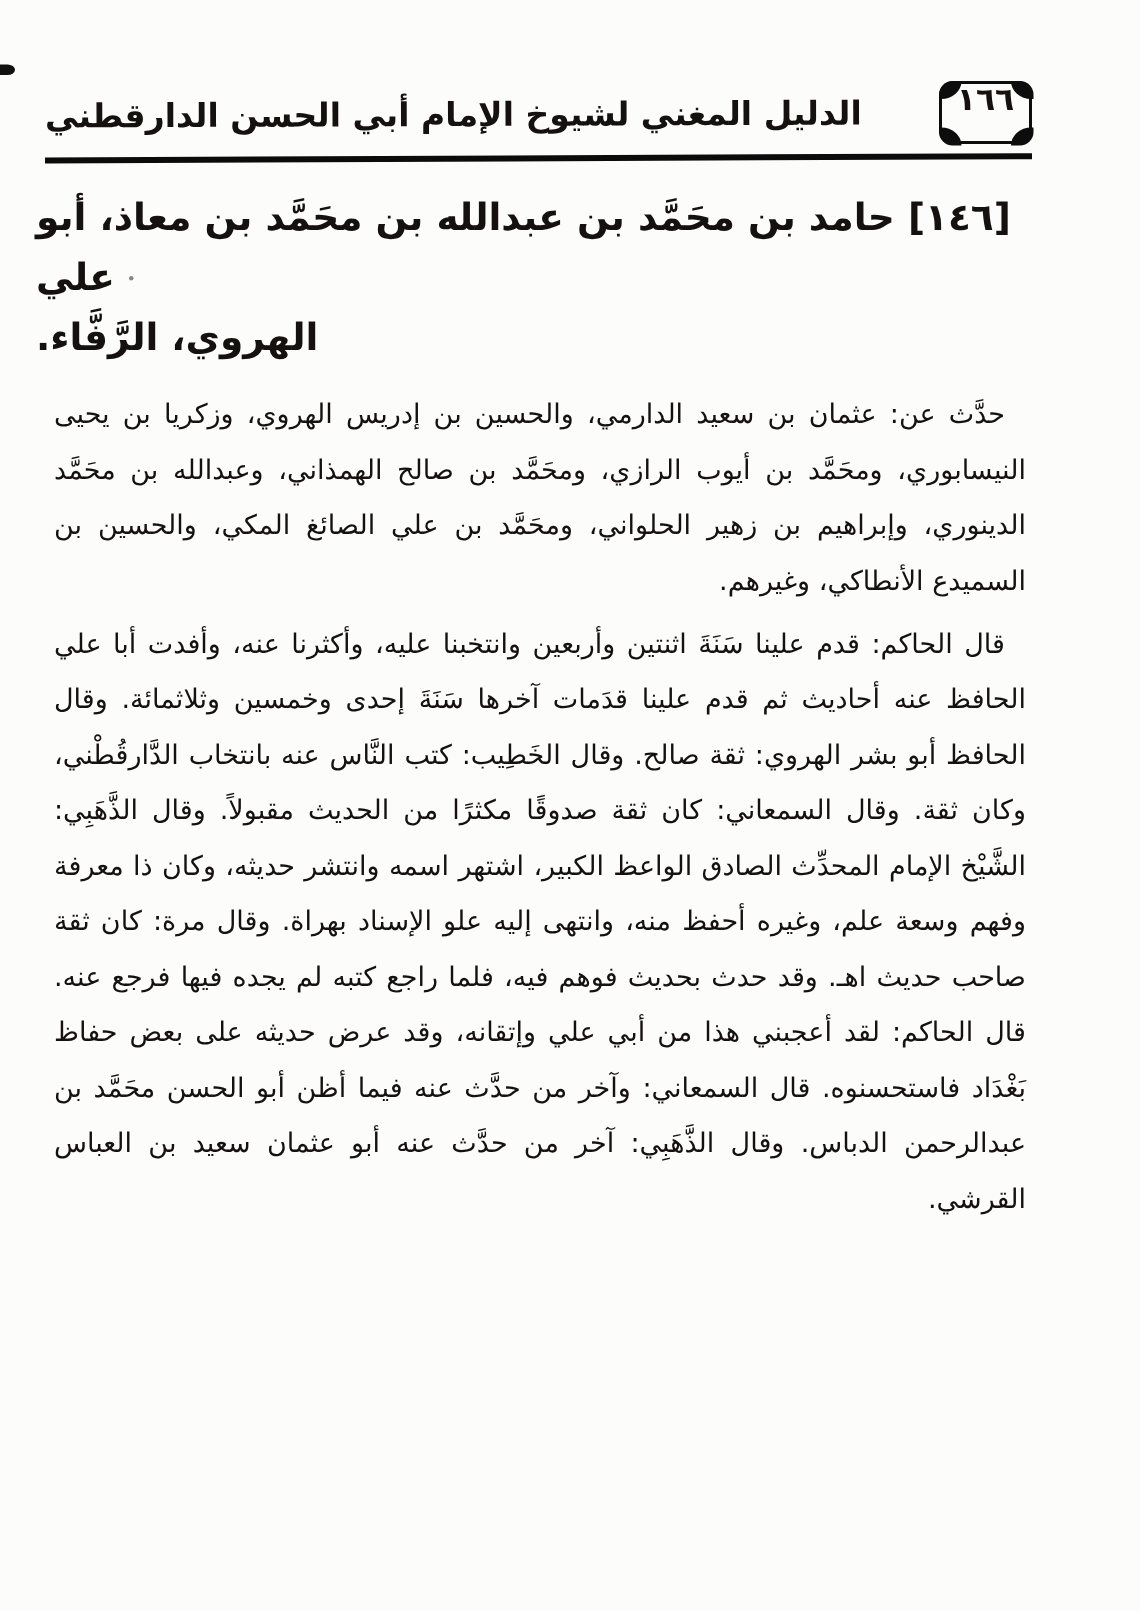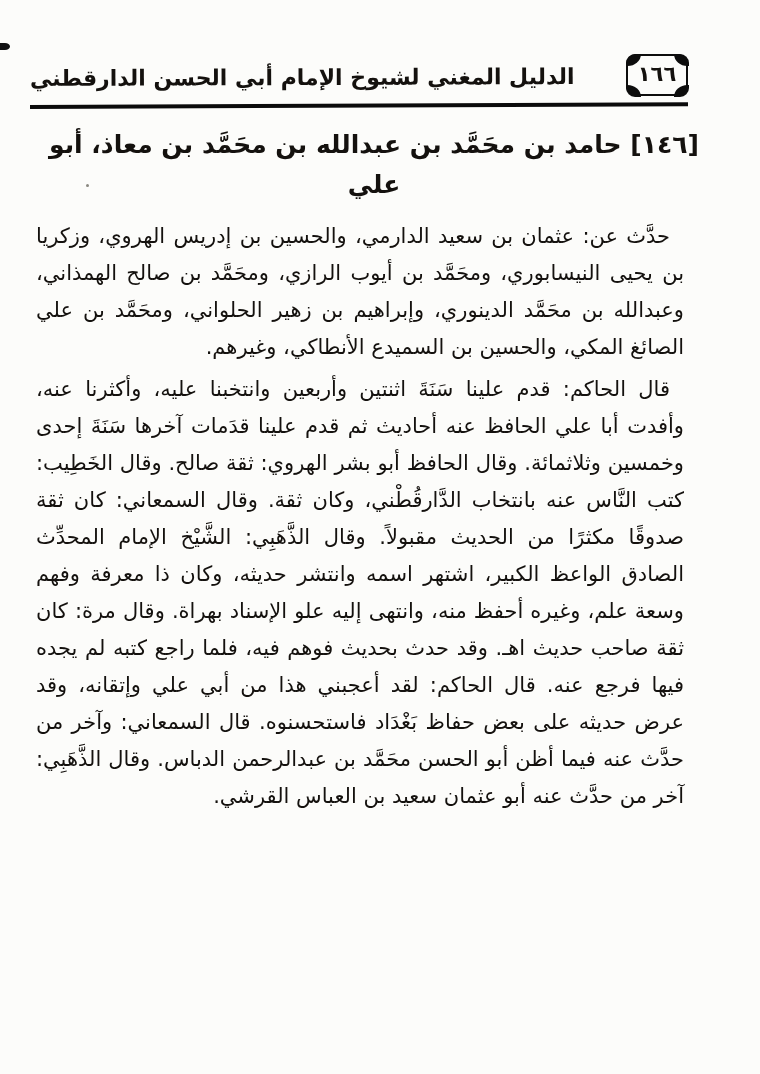--- a/index.html
+++ b/index.html
@@ -20,21 +20,21 @@
     justify-content:space-between;
     align-items:center;
     padding:54px 72px 0 30px;
     height:42px;
   }
   .pagebox{
     position:relative;
     width:58px;height:38px;
     border:2.5px solid #0d0d0d;
     border-radius:10px;
-    display:flex;align-items:center;justify-content:center;
+    display:flex;justify-content:center;
     background:#fcfcfa;
     flex:0 0 auto;
   }
   .pagebox .num{
     position:relative;z-index:2;
     font-size:21px;font-weight:bold;
     letter-spacing:1px;
     line-height:1;
     padding-bottom:2px;
   }
@@ -53,31 +53,31 @@
   .rule{
     height:4px;
     background:#0b0b0b;
     margin:9px 72px 0 30px;
     transform:rotate(-0.25deg);
     transform-origin:left center;
   }
   
   .heading{
     margin:16px 36px 0 24px;
-    text-align:center;
+    text-align:left;
     font-size:25px;
     font-weight:bold;
     line-height:40px;
   }
   .heading .hl{display:block;}
   
   .bodytext{
     margin-top:13px;
     padding:0 76px 0 36px;
-    font-size:21px;
+    font-size:18px;
     line-height:37px;
     text-align:justify;
   }
   .bodytext p{
     margin:0 0 5px 0;
     text-indent:14px;
   }
   
   .speck{position:absolute;background:#111;border-radius:50%;}
   .speck.a{left:0;top:43px;width:10px;height:7px;border-radius:0 60% 60% 0;}
@@ -96,20 +96,21 @@
       <i class="corner br"></i>
       <span class="num">١٦٦</span>
     </div>
     <div class="booktitle">الدليل المغني لشيوخ الإمام أبي الحسن الدارقطني</div>
   </div>
 
   <div class="rule"></div>
 
   <h1 class="heading">
     <span class="hl">[١٤٦] حامد بن محَمَّد بن عبدالله بن محَمَّد بن معاذ، أبو علي</span>
+    <span class="hl">الهروي، الرَّفَّاء.</span>
   </h1>
 
   <div class="bodytext">
     <p>حدَّث عن: عثمان بن سعيد الدارمي، والحسين بن إدريس الهروي، وزكريا بن يحيى النيسابوري، ومحَمَّد بن أيوب الرازي، ومحَمَّد بن صالح الهمذاني، وعبدالله بن محَمَّد الدينوري، وإبراهيم بن زهير الحلواني، ومحَمَّد بن علي الصائغ المكي، والحسين بن السميدع الأنطاكي، وغيرهم.</p>
     <p>قال الحاكم: قدم علينا سَنَةَ اثنتين وأربعين وانتخبنا عليه، وأكثرنا عنه، وأفدت أبا علي الحافظ عنه أحاديث ثم قدم علينا قدَمات آخرها سَنَةَ إحدى وخمسين وثلاثمائة. وقال الحافظ أبو بشر الهروي: ثقة صالح. وقال الخَطِيب: كتب النَّاس عنه بانتخاب الدَّارقُطْني، وكان ثقة. وقال السمعاني: كان ثقة صدوقًا مكثرًا من الحديث مقبولاً. وقال الذَّهَبِي: الشَّيْخ الإمام المحدِّث الصادق الواعظ الكبير، اشتهر اسمه وانتشر حديثه، وكان ذا معرفة وفهم وسعة علم، وغيره أحفظ منه، وانتهى إليه علو الإسناد بهراة. وقال مرة: كان ثقة صاحب حديث اهـ. وقد حدث بحديث فوهم فيه، فلما راجع كتبه لم يجده فيها فرجع عنه. قال الحاكم: لقد أعجبني هذا من أبي علي وإتقانه، وقد عرض حديثه على بعض حفاظ بَغْدَاد فاستحسنوه. قال السمعاني: وآخر من حدَّث عنه فيما أظن أبو الحسن محَمَّد بن عبدالرحمن الدباس. وقال الذَّهَبِي: آخر من حدَّث عنه أبو عثمان سعيد بن العباس القرشي.</p>
   </div>
 
   <div class="speck a"></div>
   <div class="speck b"></div>
 

